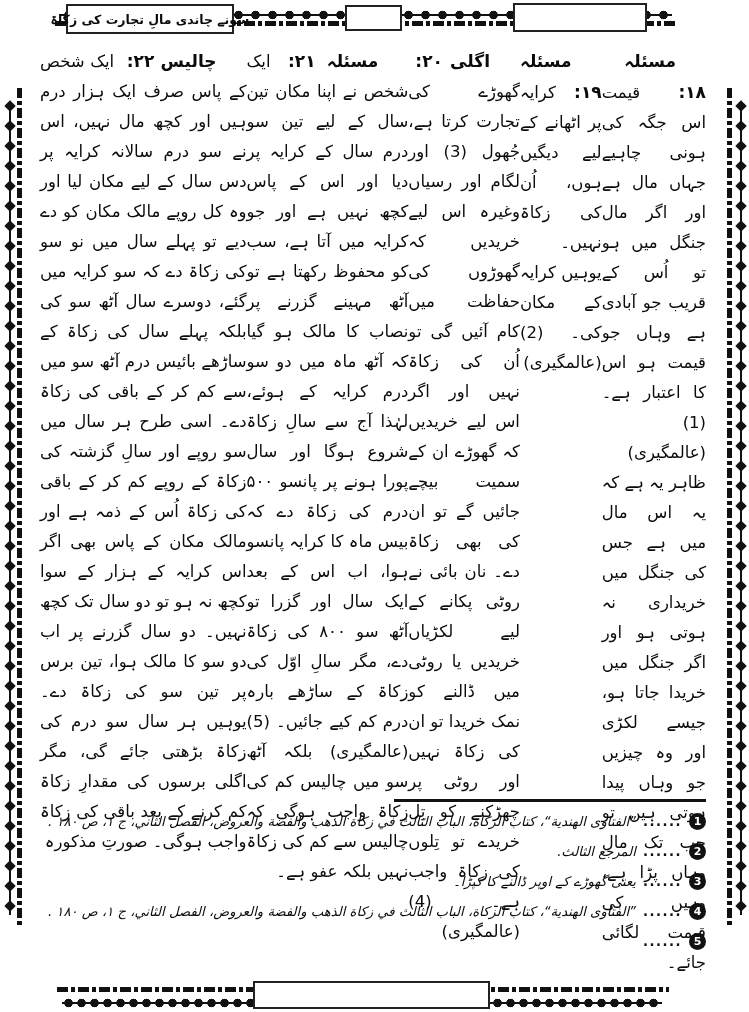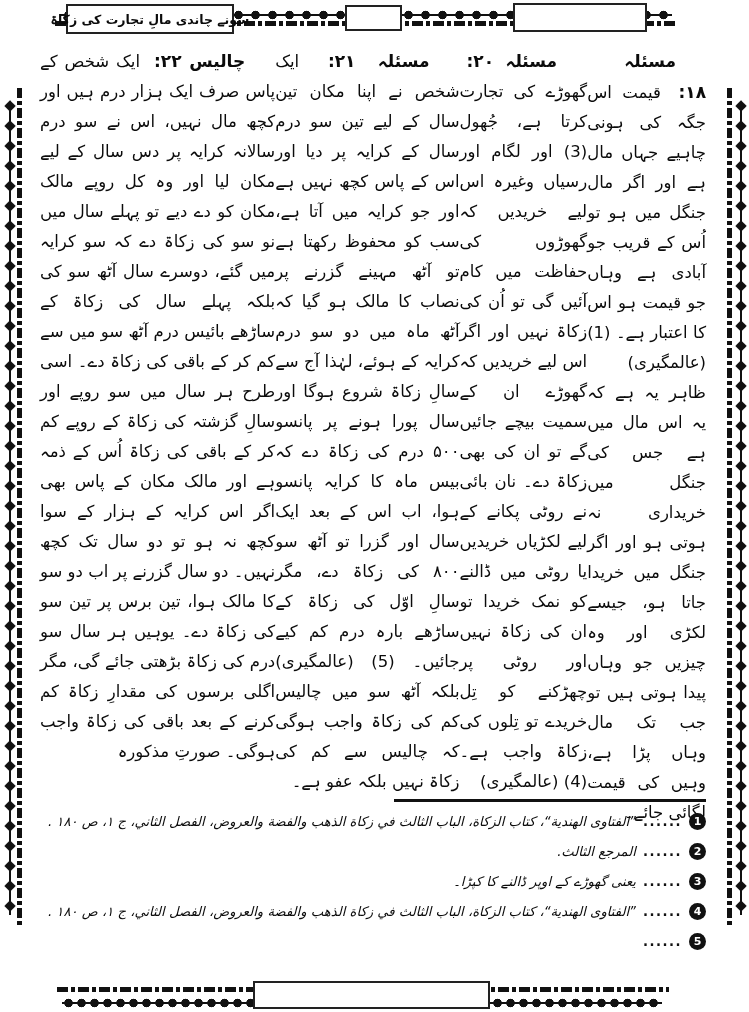--- a/index.html
+++ b/index.html
@@ -88,21 +88,25 @@
   <div class="dash-v dash-left"></div>
   <div class="dash-v dash-right"></div>
   <div class="diamond-chain chain-right">◆◆◆◆◆◆◆◆◆◆◆◆◆◆◆◆◆◆◆◆◆◆◆◆◆◆◆◆◆◆◆◆◆◆◆◆◆◆◆◆◆</div>
 
   <div class="content">
     <p class="para">
       <span class="para-label">مسئلہ ۱۸:</span>
       <span>قیمت اس جگہ کی ہونی چاہیے جہاں مال ہے اور اگر مال جنگل میں ہو تو اُس کے قریب جو آبادی ہے وہاں جو قیمت ہو اس کا اعتبار ہے۔ (1) (عالمگیری) ظاہر یہ ہے کہ یہ اس مال میں ہے جس کی جنگل میں خریداری نہ ہوتی ہو اور اگر جنگل میں خریدا جاتا ہو، جیسے لکڑی اور وہ چیزیں جو وہاں پیدا ہوتی ہیں تو جب تک مال وہاں پڑا ہے، وہیں کی قیمت لگائی جائے۔</span>
     </p>
     <p class="para">
-      <span class="para-label">مسئلہ ۲۰:</span>
+      <span class="para-label">مسئلہ ۱۹:</span>
+      <span>کرایہ پر اٹھانے کے لیے دیگیں ہوں، اُن کی زکاۃ نہیں۔ یوہیں کرایہ کے مکان کی۔ (2) (عالمگیری)</span>
+    </p>
+    <p class="para">
+      <span class="para-label">اگلی ۲۰:</span>
       <span>گھوڑے کی تجارت کرتا ہے، جُھول (3) اور لگام اور رسیاں وغیرہ اس لیے خریدیں کہ گھوڑوں کی حفاظت میں کام آئیں گی تو اُن کی زکاۃ نہیں اور اگر اس لیے خریدیں کہ گھوڑے ان کے سمیت بیچے جائیں گے تو ان کی بھی زکاۃ دے۔ نان بائی نے روٹی پکانے کے لیے لکڑیاں خریدیں یا روٹی میں ڈالنے کو نمک خریدا تو ان کی زکاۃ نہیں اور روٹی پر چھڑکنے کو تِل خریدے تو تِلوں کی زکاۃ واجب ہے۔ (4) (عالمگیری)</span>
     </p>
     <p class="para">
       <span class="para-label">مسئلہ ۲۱:</span>
       <span>ایک شخص نے اپنا مکان تین سال کے لیے تین سو درم سال کے کرایہ پر دیا اور اس کے پاس کچھ نہیں ہے اور جو کرایہ میں آتا ہے، سب کو محفوظ رکھتا ہے تو آٹھ مہینے گزرنے پر نصاب کا مالک ہو گیا کہ آٹھ ماہ میں دو سو درم کرایہ کے ہوئے، لہٰذا آج سے سالِ زکاۃ شروع ہوگا اور سال پورا ہونے پر پانسو ۵۰۰ درم کی زکاۃ دے کہ بیس ماہ کا کرایہ پانسو ہوا، اب اس کے بعد ایک سال اور گزرا تو آٹھ سو ۸۰۰ کی زکاۃ دے، مگر سالِ اوّل کی زکاۃ کے ساڑھے بارہ درم کم کیے جائیں۔ (5) (عالمگیری) بلکہ آٹھ سو میں چالیس کم کی زکاۃ واجب ہوگی کہ چالیس سے کم کی زکاۃ نہیں بلکہ عفو ہے۔</span>
     </p>
     <p class="para">
       <span class="para-label">چالیس ۲۲:</span>
       <span>ایک شخص کے پاس صرف ایک ہزار درم ہیں اور کچھ مال نہیں، اس نے سو درم سالانہ کرایہ پر دس سال کے لیے مکان لیا اور وہ کل روپے مالک مکان کو دے دیے تو پہلے سال میں نو سو کی زکاۃ دے کہ سو کرایہ میں گئے، دوسرے سال آٹھ سو کی بلکہ پہلے سال کی زکاۃ کے ساڑھے بائیس درم آٹھ سو میں سے کم کر کے باقی کی زکاۃ دے۔ اسی طرح ہر سال میں سو روپے اور سالِ گزشتہ کی زکاۃ کے روپے کم کر کے باقی کی زکاۃ اُس کے ذمہ ہے اور مالک مکان کے پاس بھی اگر اس کرایہ کے ہزار کے سوا کچھ نہ ہو تو دو سال تک کچھ نہیں۔ دو سال گزرنے پر اب دو سو کا مالک ہوا، تین برس پر تین سو کی زکاۃ دے۔ یوہیں ہر سال سو درم کی زکاۃ بڑھتی جائے گی، مگر اگلی برسوں کی مقدارِ زکاۃ کم کرنے کے بعد باقی کی زکاۃ واجب ہوگی۔ صورتِ مذکورہ</span>
     </p>

